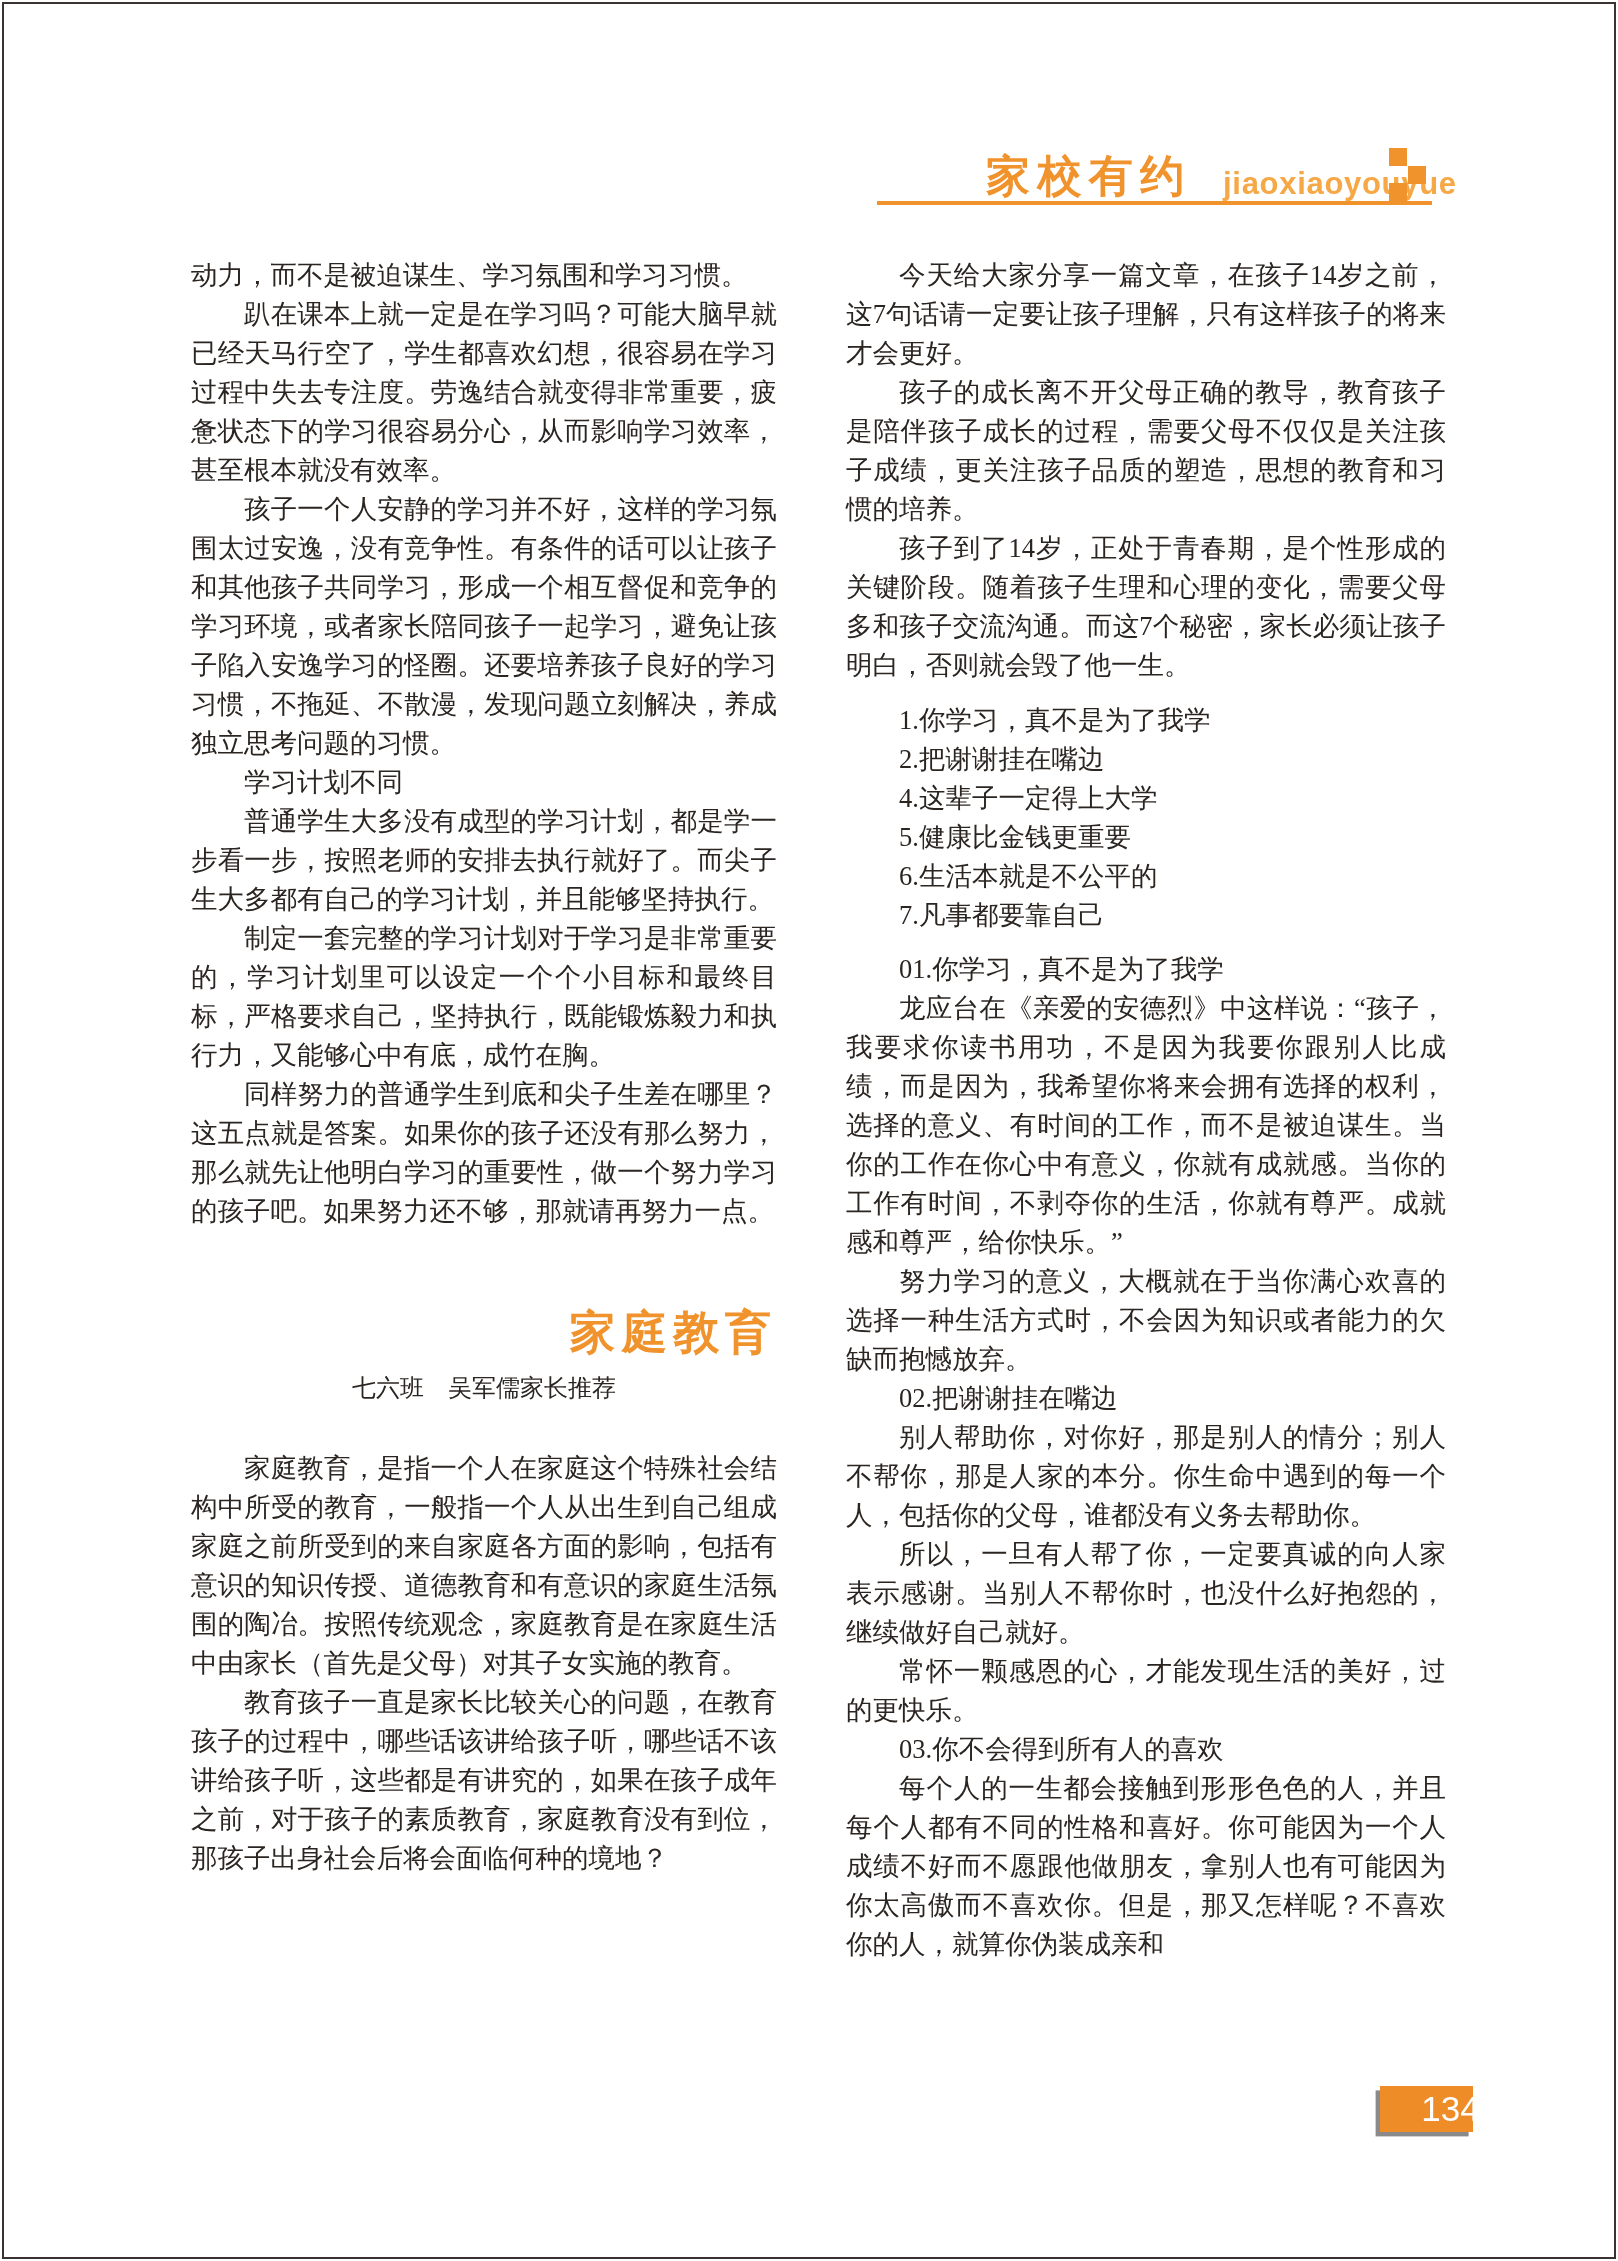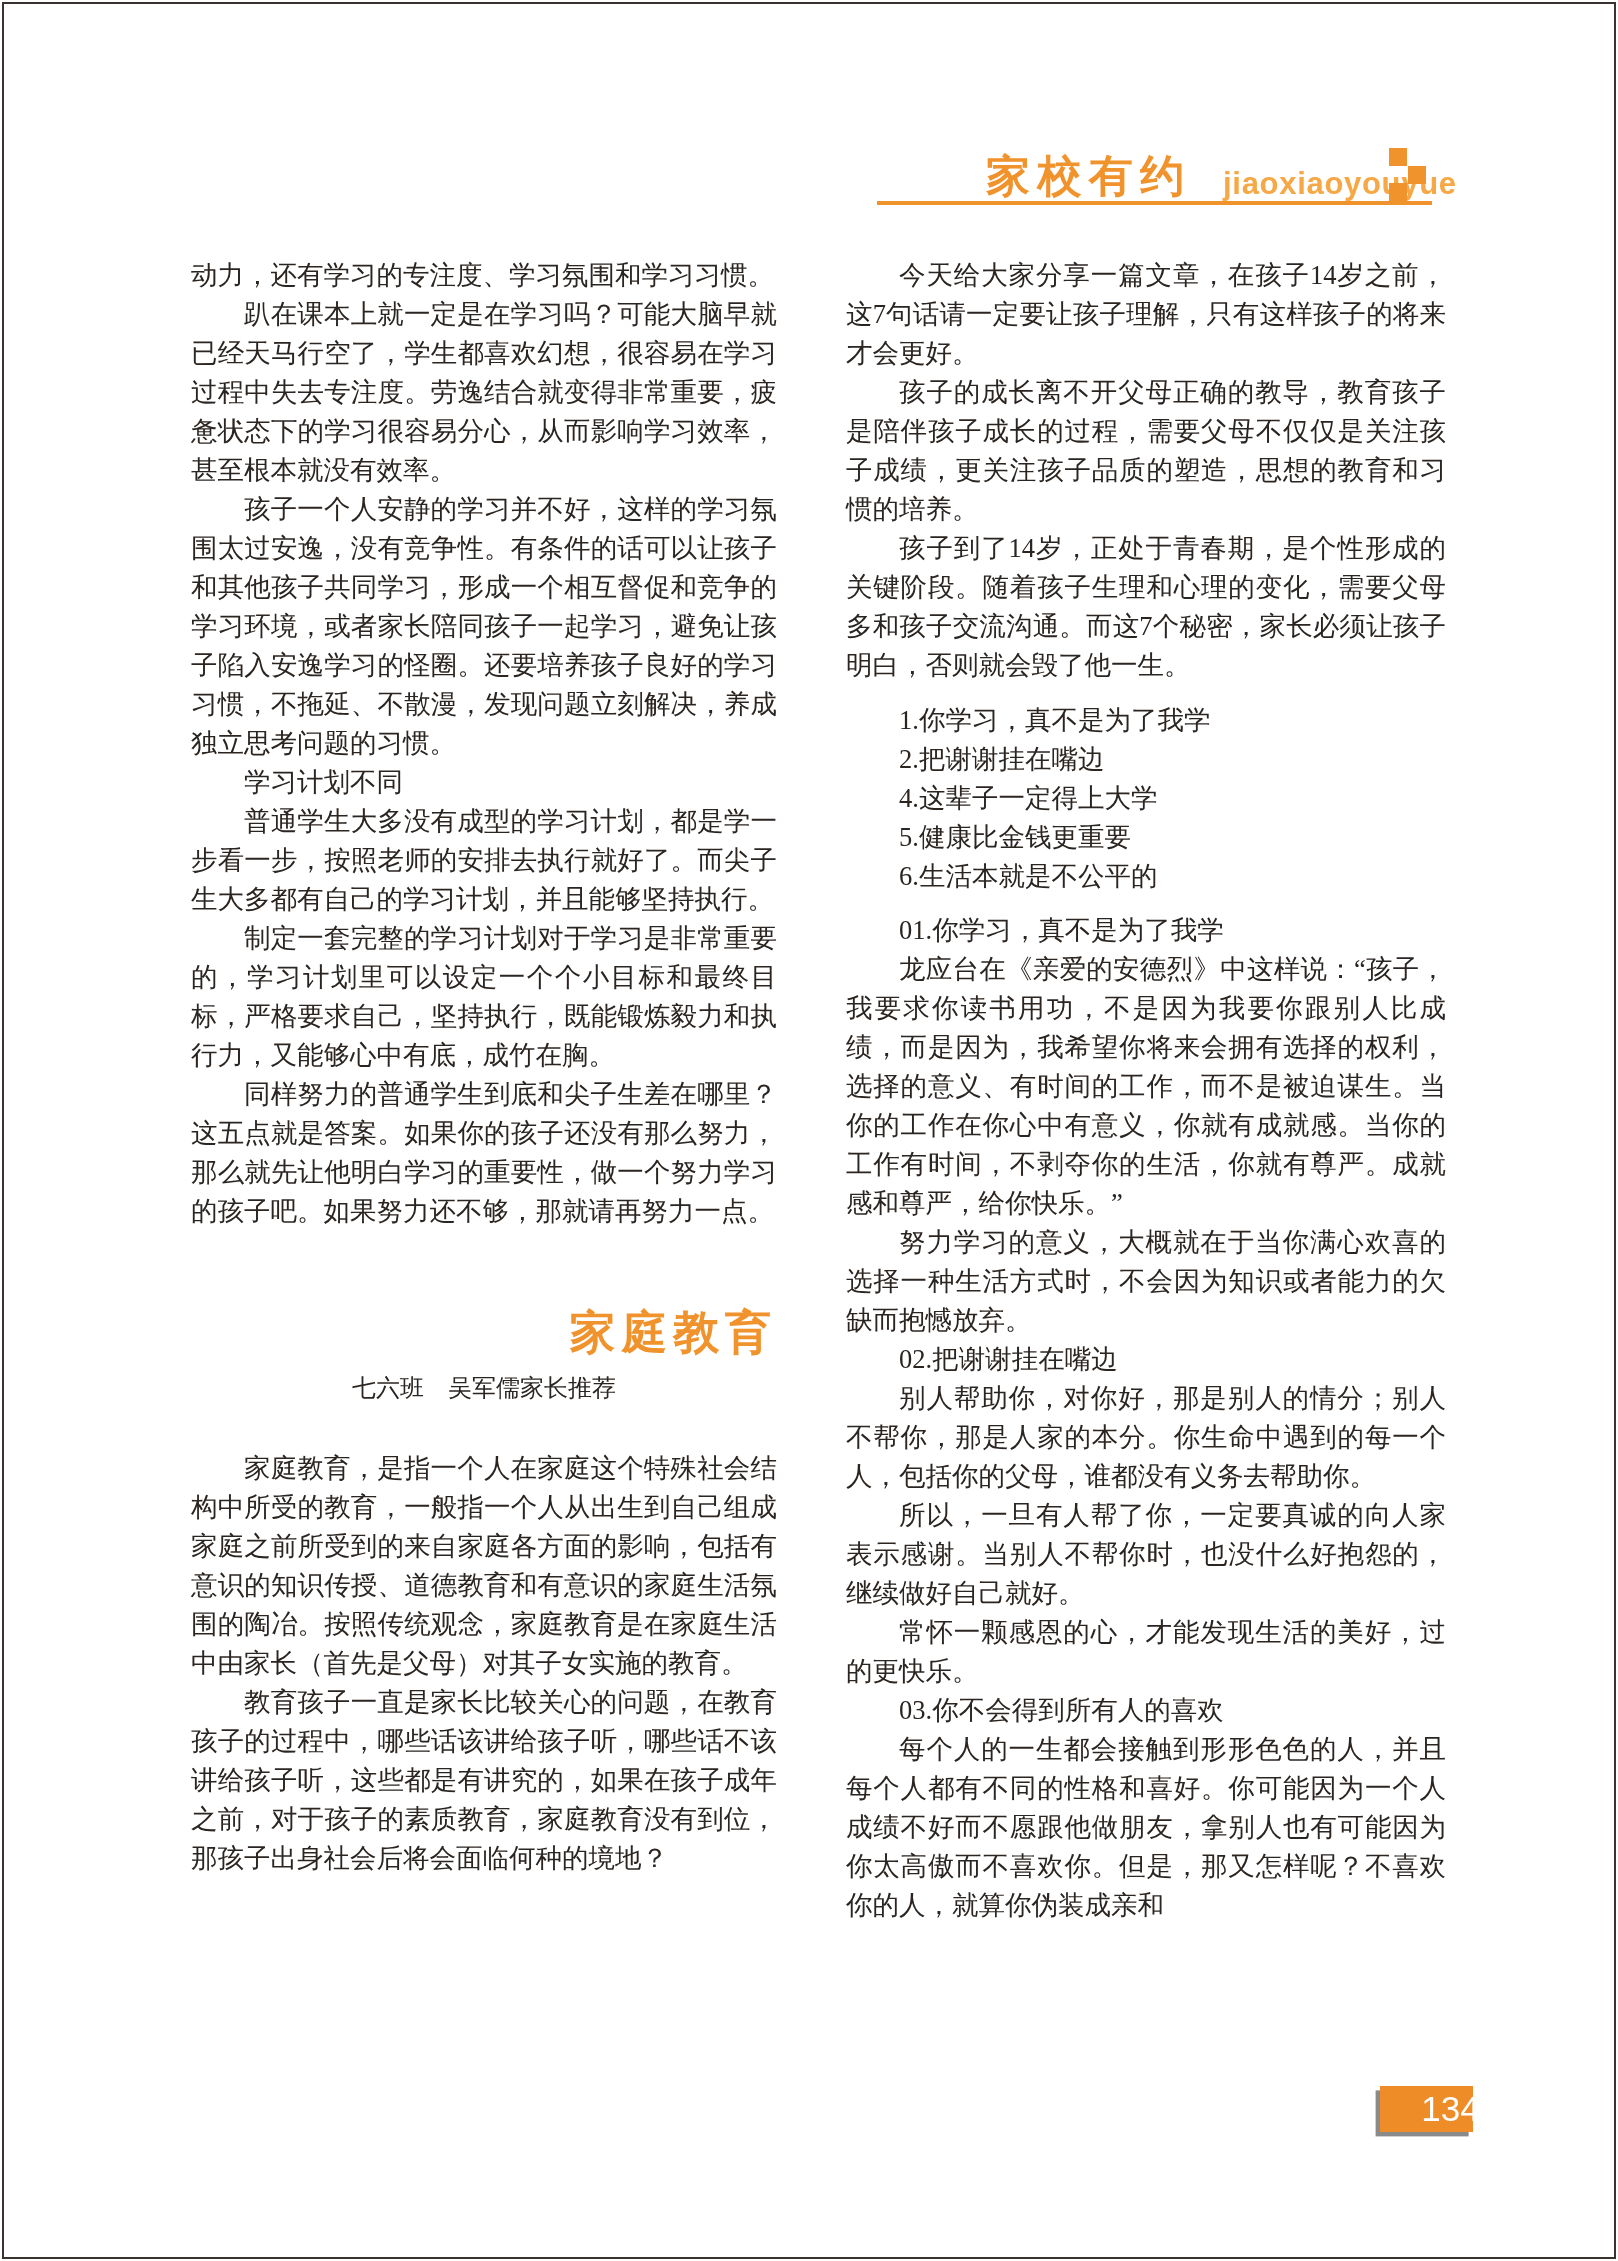--- a/index.html
+++ b/index.html
@@ -75,21 +75,21 @@
     <div class="mast-pinyin">jiaoxiaoyouyue</div>
     <div class="mast-rule"></div>
     <div>
       <div class="block-sq sq1"></div>
       <div class="block-sq sq2"></div>
       <div class="block-sq sq3"></div>
     </div>
   </div>
 
   <section class="col col-left">
-    <p class="noindent">动力，还有学习的专注度、学习氛围和学习习惯。</p>
+    <p class="noindent">动力，而不是被迫谋生、学习氛围和学习习惯。</p>
     <p>趴在课本上就一定是在学习吗？可能大脑早就已经天马行空了，学生都喜欢幻想，很容易在学习过程中失去专注度。劳逸结合就变得非常重要，疲惫状态下的学习很容易分心，从而影响学习效率，甚至根本就没有效率。</p>
     <p>孩子一个人安静的学习并不好，这样的学习氛围太过安逸，没有竞争性。有条件的话可以让孩子和其他孩子共同学习，形成一个相互督促和竞争的学习环境，或者家长陪同孩子一起学习，避免让孩子陷入安逸学习的怪圈。还要培养孩子良好的学习习惯，不拖延、不散漫，发现问题立刻解决，养成独立思考问题的习惯。</p>
     <p>学习计划不同</p>
     <p>普通学生大多没有成型的学习计划，都是学一步看一步，按照老师的安排去执行就好了。而尖子生大多都有自己的学习计划，并且能够坚持执行。</p>
     <p>制定一套完整的学习计划对于学习是非常重要的，学习计划里可以设定一个个小目标和最终目标，严格要求自己，坚持执行，既能锻炼毅力和执行力，又能够心中有底，成竹在胸。</p>
     <p>同样努力的普通学生到底和尖子生差在哪里？这五点就是答案。如果你的孩子还没有那么努力，那么就先让他明白学习的重要性，做一个努力学习的孩子吧。如果努力还不够，那就请再努力一点。</p>
 
     <h2 class="sec-title">家庭教育</h2>
     <div class="sec-byline">七六班　吴军儒家长推荐</div>
     <p class="sec-first">家庭教育，是指一个人在家庭这个特殊社会结构中所受的教育，一般指一个人从出生到自己组成家庭之前所受到的来自家庭各方面的影响，包括有意识的知识传授、道德教育和有意识的家庭生活氛围的陶冶。按照传统观念，家庭教育是在家庭生活中由家长（首先是父母）对其子女实施的教育。</p>
@@ -100,20 +100,21 @@
     <p>今天给大家分享一篇文章，在孩子14岁之前，这7句话请一定要让孩子理解，只有这样孩子的将来才会更好。</p>
     <p>孩子的成长离不开父母正确的教导，教育孩子是陪伴孩子成长的过程，需要父母不仅仅是关注孩子成绩，更关注孩子品质的塑造，思想的教育和习惯的培养。</p>
     <p>孩子到了14岁，正处于青春期，是个性形成的关键阶段。随着孩子生理和心理的变化，需要父母多和孩子交流沟通。而这7个秘密，家长必须让孩子明白，否则就会毁了他一生。</p>
 
     <div class="num-list">
       <p>1.你学习，真不是为了我学</p>
       <p>2.把谢谢挂在嘴边</p>
       <p>4.这辈子一定得上大学</p>
       <p>5.健康比金钱更重要</p>
       <p>6.生活本就是不公平的</p>
+      <p>7.凡事都要靠自己</p>
     </div>
 
     <p>01.你学习，真不是为了我学</p>
     <p>龙应台在《亲爱的安德烈》中这样说：“孩子，我要求你读书用功，不是因为我要你跟别人比成绩，而是因为，我希望你将来会拥有选择的权利，选择的意义、有时间的工作，而不是被迫谋生。当你的工作在你心中有意义，你就有成就感。当你的工作有时间，不剥夺你的生活，你就有尊严。成就感和尊严，给你快乐。”</p>
     <p>努力学习的意义，大概就在于当你满心欢喜的选择一种生活方式时，不会因为知识或者能力的欠缺而抱憾放弃。</p>
     <p>02.把谢谢挂在嘴边</p>
     <p>别人帮助你，对你好，那是别人的情分；别人不帮你，那是人家的本分。你生命中遇到的每一个人，包括你的父母，谁都没有义务去帮助你。</p>
     <p>所以，一旦有人帮了你，一定要真诚的向人家表示感谢。当别人不帮你时，也没什么好抱怨的，继续做好自己就好。</p>
     <p>常怀一颗感恩的心，才能发现生活的美好，过的更快乐。</p>
     <p>03.你不会得到所有人的喜欢</p>

